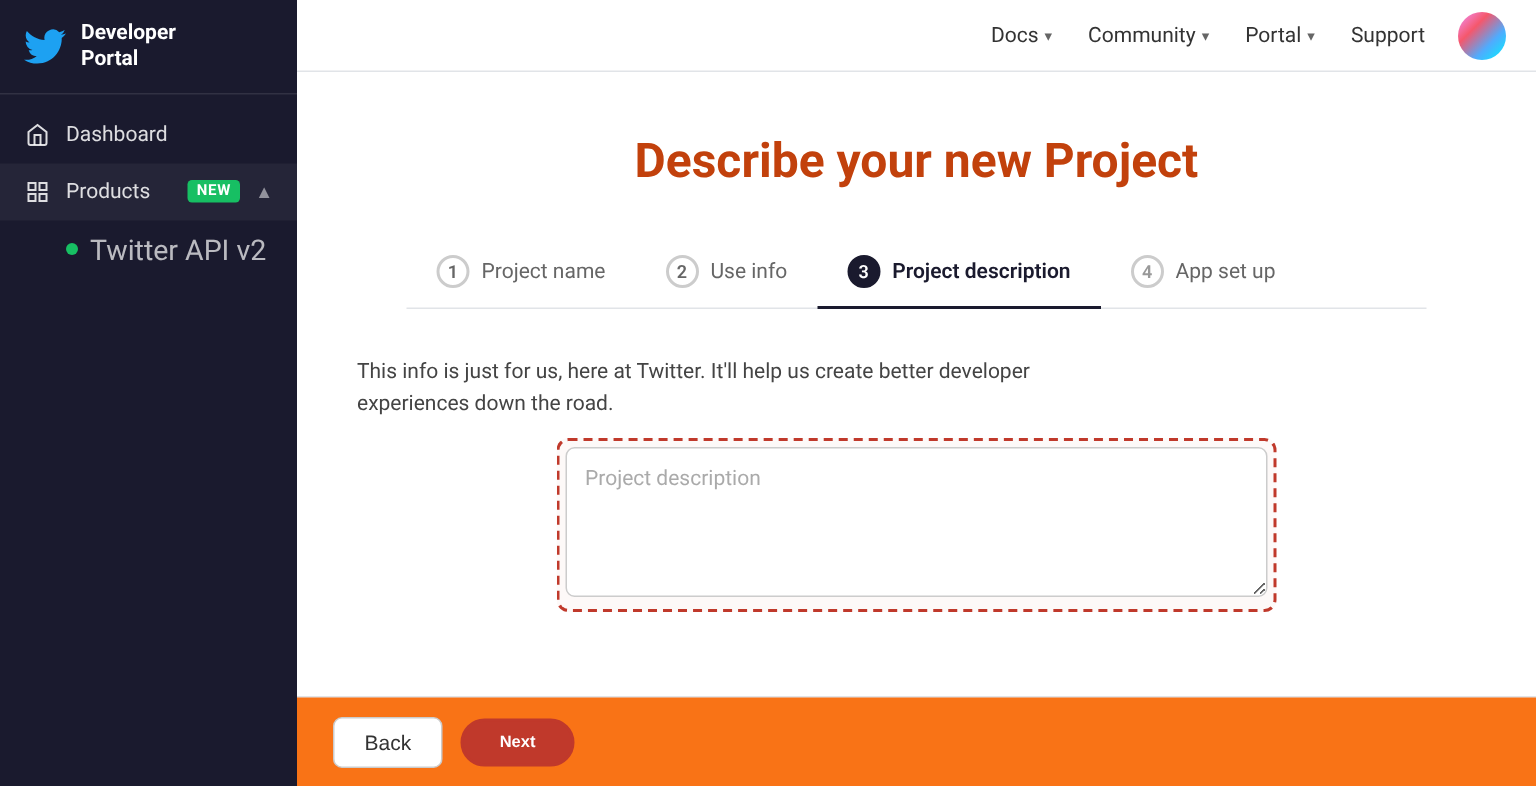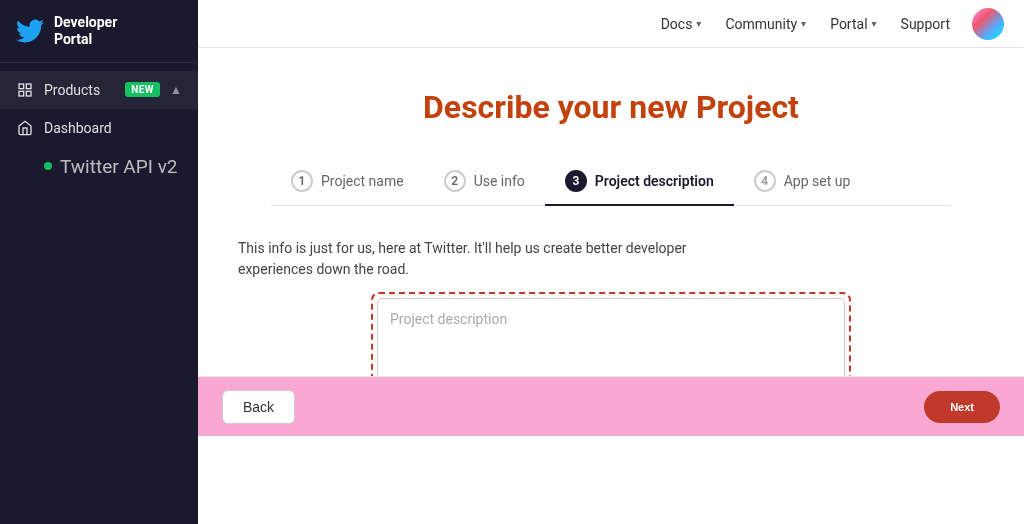--- a/index.html
+++ b/index.html
@@ -10,21 +10,21 @@
       cursor: pointer; border-radius: 4px; text-decoration: none;
     }
     .nav-chevron { font-size: 10px; color: #666; }
     .avatar {
       width: 32px; height: 32px; border-radius: 50%; overflow: hidden;
       background: linear-gradient(135deg, #f093fb, #f5576c, #4facfe, #00f2fe);
       margin-left: 8px;
     }
 
     
-    .layout { display: flex; height: 436px; padding-top: 0; }
+    .layout { display: flex; height: 524px; padding-top: 0; }
 
     
     .sidebar {
       width: 198px; background: #1a1a2e; color: #fff;
       display: flex; flex-direction: column;
       flex-shrink: 0; height: 524px;
       padding-top: 0;
     }
     .sidebar-header {
       display: flex; align-items: center; gap: 10px;
@@ -119,22 +119,22 @@
     .project-textarea {
       width: 100%; height: 100px; border: 1px solid #ccc; border-radius: 6px;
       padding: 12px; font-size: 14px; color: #333; resize: vertical;
       outline: none; font-family: inherit;
     }
     .project-textarea::placeholder { color: #aaa; }
 
     
     .bottom-bar {
       height: 60px; border-top: 1px solid #e1e4e8; display: flex;
-      align-items: center; justify-content: space-between; padding: 0 24px; gap: 12px;
-      background: #f9a8d4;
+      align-items: center; justify-content: flex-start; padding: 0 24px; gap: 12px;
+      background: #f97316;
     }
     .btn-back {
       padding: 8px 20px; border: 1px solid #ccc; border-radius: 6px;
       background: #fff; color: #333; font-size: 14px; cursor: pointer;
       font-weight: 500;
     }
     .btn-next {
       padding: 8px 24px; border: 2px solid #c0392b; border-radius: 20px;
       background: #c0392b; color: #fff; font-size: 11px; cursor: pointer;
       font-weight: 600;
@@ -154,44 +154,44 @@
       <svg class="twitter-bird" viewBox="0 0 24 24">
         <path fill="#1da1f2" d="M23.954 4.569a10 10 0 01-2.825.775 4.958 4.958 0 002.163-2.723c-.951.555-2.005.959-3.127 1.184a4.92 4.92 0 00-8.384 4.482C7.691 8.094 4.066 6.13 1.64 3.161a4.822 4.822 0 00-.666 2.475c0 1.71.87 3.213 2.188 4.096a4.904 4.904 0 01-2.228-.616v.061a4.923 4.923 0 003.946 4.827 4.996 4.996 0 01-2.212.085 4.937 4.937 0 004.604 3.417 9.868 9.868 0 01-6.102 2.105c-.39 0-.779-.023-1.17-.067a13.995 13.995 0 007.557 2.209c9.054 0 13.999-7.496 13.999-13.986 0-.209 0-.42-.015-.63a9.936 9.936 0 002.46-2.548l-.047-.02z"></path>
       </svg>
       <div class="brand-text">
         <span class="brand-name">Developer</span>
         <span class="brand-name">Portal</span>
       </div>
     </div>
 
     <nav class="sidebar-nav">
+      <div class="sidebar-item">
+        <span class="sidebar-icon">
+          <svg width="16" height="16" viewBox="0 0 24 24" fill="none" stroke="currentColor" stroke-width="2">
+            <path d="M3 9l9-7 9 7v11a2 2 0 01-2 2H5a2 2 0 01-2-2z"></path>
+            <polyline points="9,22 9,12 15,12 15,22"></polyline>
+          </svg>
+        </span>
+        <span class="sidebar-item-label">Dashboard</span>
+      </div>
+
       <div class="sidebar-item active">
         <span class="sidebar-icon">
           <svg width="16" height="16" viewBox="0 0 24 24" fill="none" stroke="currentColor" stroke-width="2">
             <rect x="3" y="3" width="7" height="7"></rect>
             <rect x="14" y="3" width="7" height="7"></rect>
             <rect x="3" y="14" width="7" height="7"></rect>
             <rect x="14" y="14" width="7" height="7"></rect>
           </svg>
         </span>
         <span class="sidebar-item-label">Products</span>
         <span class="new-badge">NEW</span>
         <span class="chevron-icon">▲</span>
       </div>
 
-      <div class="sidebar-item">
-        <span class="sidebar-icon">
-          <svg width="16" height="16" viewBox="0 0 24 24" fill="none" stroke="currentColor" stroke-width="2">
-            <path d="M3 9l9-7 9 7v11a2 2 0 01-2 2H5a2 2 0 01-2-2z"></path>
-            <polyline points="9,22 9,12 15,12 15,22"></polyline>
-          </svg>
-        </span>
-        <span class="sidebar-item-label">Dashboard</span>
-      </div>
-
       <div class="sub-item">
         <span class="green-dot"></span>
         <span>Twitter API v2</span>
       </div>
     </nav>
   </aside>
 
   <div class="main-content">
 
     <div class="top-bar">

